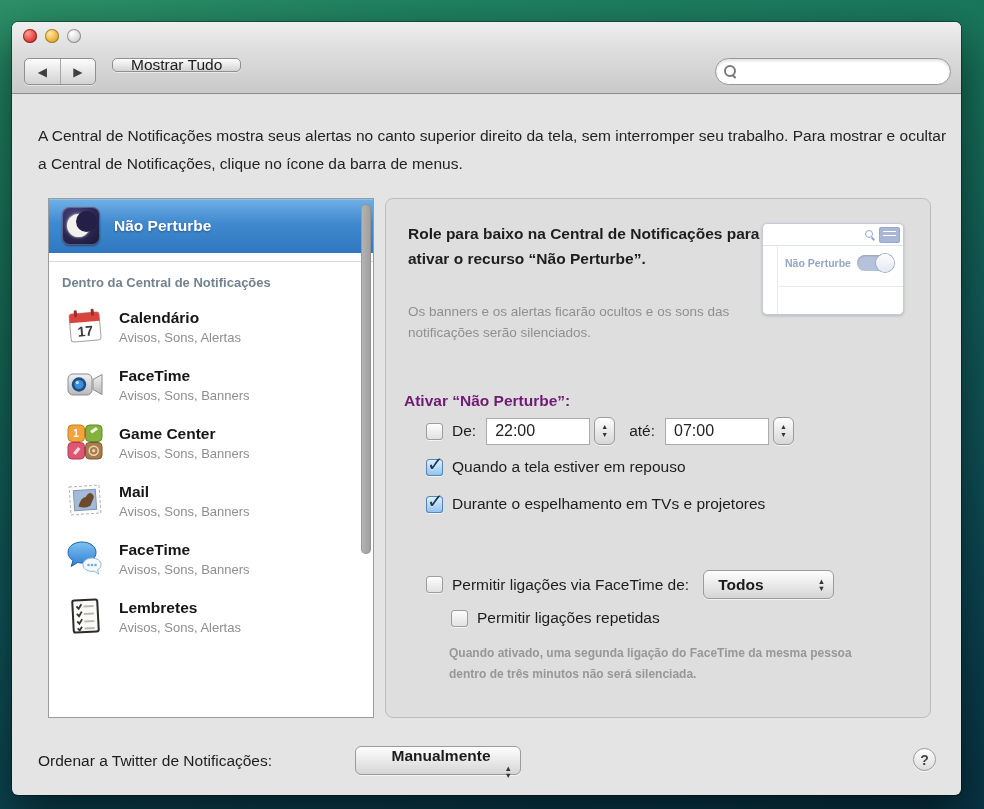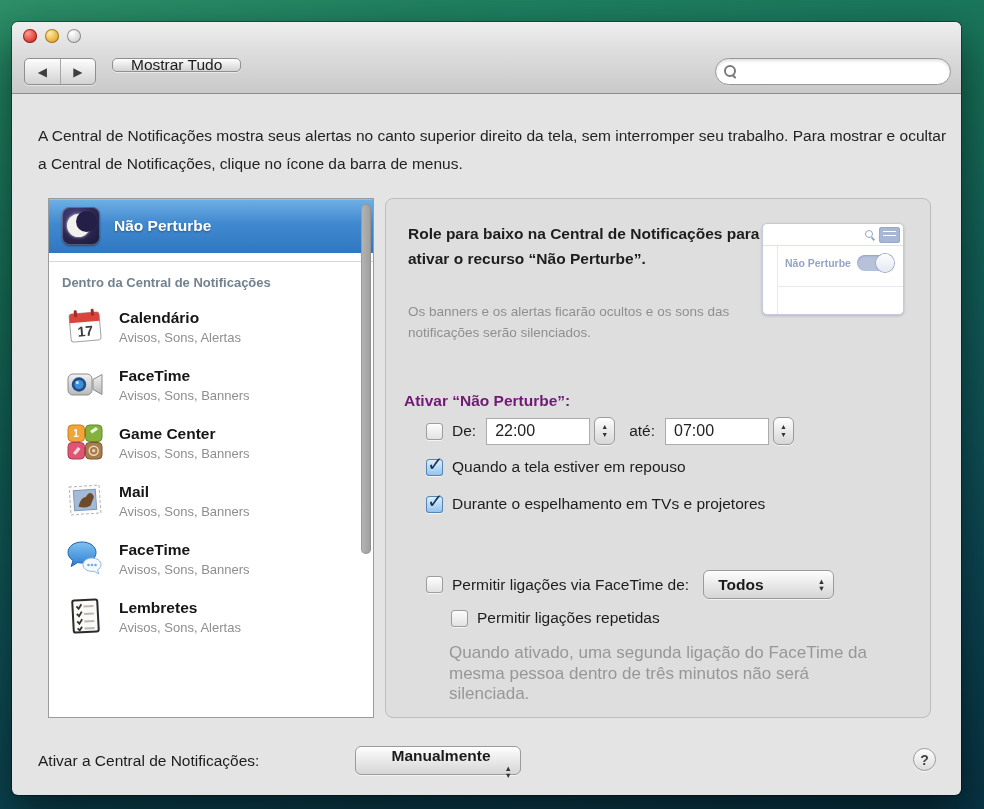--- a/index.html
+++ b/index.html
@@ -123,21 +123,21 @@
     background:linear-gradient(#fefefe,#d6d6d6); display:flex; flex-direction:column;
     align-items:center; justify-content:center; box-shadow:0 1px 0 rgba(255,255,255,.6);}
   .stepper span{ font-size:7px; line-height:8px; color:#333; }
   .popup{ height:29px; border:1px solid #9b9b9b; border-radius:6px;
     background:linear-gradient(#fefefe,#d5d5d5); display:flex; align-items:center;
     font-size:15.5px; font-weight:bold; color:#1b1b1b; padding:0 8px 0 14px;
     box-shadow:0 1px 0 rgba(255,255,255,.6);}
   .popup .arrows{ display:flex; flex-direction:column; margin-left:16px; line-height:7px; }
   .popup .arrows span{ font-size:7.5px; color:#333; }
   .p-note{ position:absolute; left:63px; top:444px; width:436px;
-    font-size:17px; line-height:20.5px; color:#979797; }
+    font-size:12px; line-height:20.5px; color:#979797;font-weight:bold; }
   
   .footer-label{ position:absolute; left:26px; top:730px; font-size:15.5px; color:#1d1d1d;}
   .footer-popup{ position:absolute; left:343px; top:724px; width:166px;flex-direction:column; }
   .help-btn{ position:absolute; right:25px; top:726px; width:23px; height:23px;
     border-radius:50%; border:1px solid #9b9b9b; background:linear-gradient(#fff,#dcdcdc);
     display:flex; align-items:center; justify-content:center; font-size:14px;
     color:#444; font-weight:bold; box-shadow:0 1px 0 rgba(255,255,255,.6);}
 </style>
 </head>
 <body>
@@ -348,21 +348,21 @@
     </div>
 
     <div class="row" style="left:40px; top:410px;margin-left:25px;">
       <span class="cb off"></span>
       <span class="cb-label">Permitir ligações repetidas</span>
     </div>
 
     <div class="p-note">Quando ativado, uma segunda ligação do FaceTime da mesma pessoa dentro de três minutos não será silenciada.</div>
   </div>
 
-  <div class="footer-label">Ativar a Central de Notificações:</div>
+  <div class="footer-label">Ordenar a Twitter de Notificações:</div>
   <div class="popup footer-popup">
     <span>Manualmente</span>
     <span class="arrows" style="margin-left:auto;">
         <span>▲</span>
         <span>▼</span>
       </span>
   </div>
   <div class="help-btn">?</div>
 
 </div>

